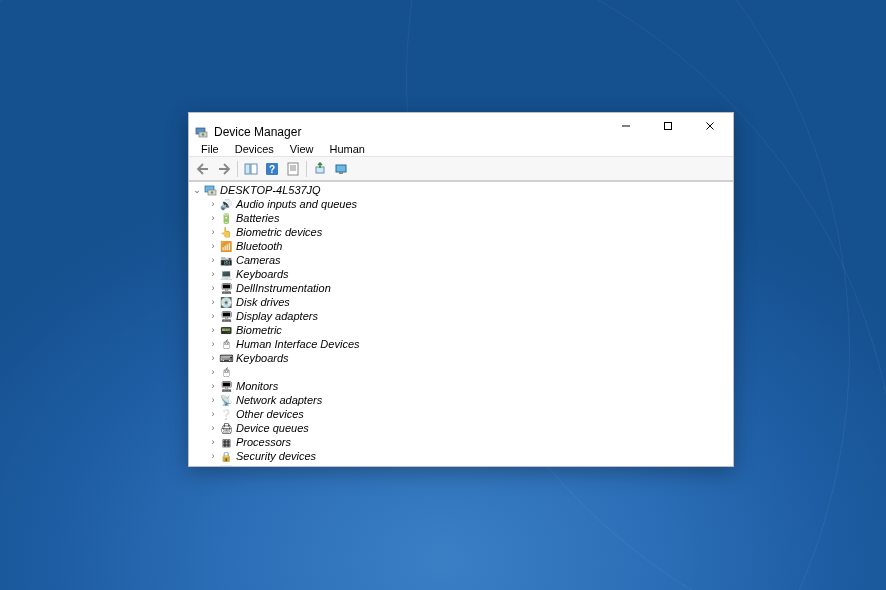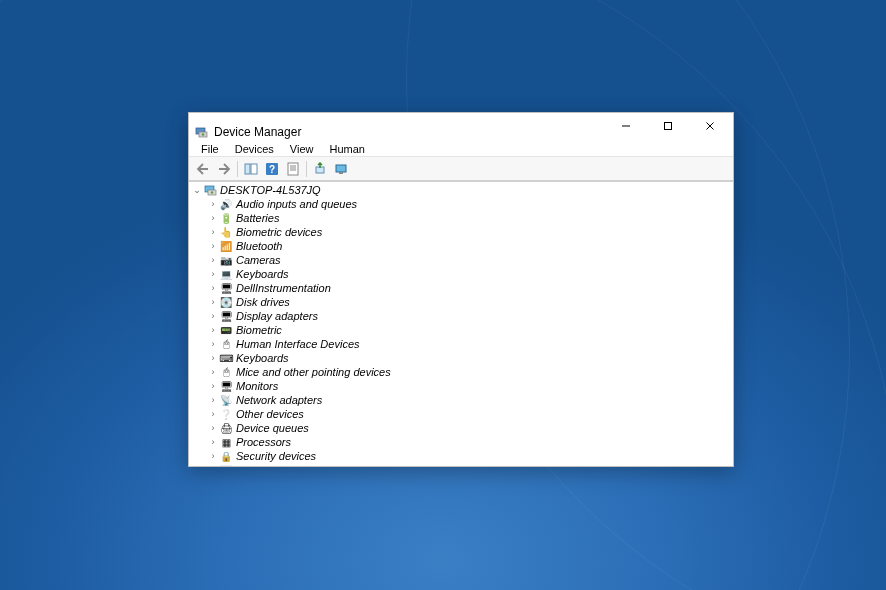--- a/index.html
+++ b/index.html
@@ -254,21 +254,20 @@
           <span class="node-label">Human Interface Devices</span>
         </div>
         <div class="tree-row child">
           <span class="expander">›</span>
           <span class="node-icon" style="font-size:10px;filter:saturate(0.7);">⌨</span>
           <span class="node-label">Keyboards</span>
         </div>
         <div class="tree-row child">
           <span class="expander">›</span>
           <span class="node-icon" style="font-size:10px;filter:saturate(0.7);">🖱</span>
-          <span class="node-label">Mice and other pointing devices</span>
         </div>
         <div class="tree-row child">
           <span class="expander">›</span>
           <span class="node-icon" style="font-size:10px;filter:saturate(0.7);">🖥</span>
           <span class="node-label">Monitors</span>
         </div>
         <div class="tree-row child">
           <span class="expander">›</span>
           <span class="node-icon" style="font-size:10px;filter:saturate(0.7);">📡</span>
           <span class="node-label">Network adapters</span>

